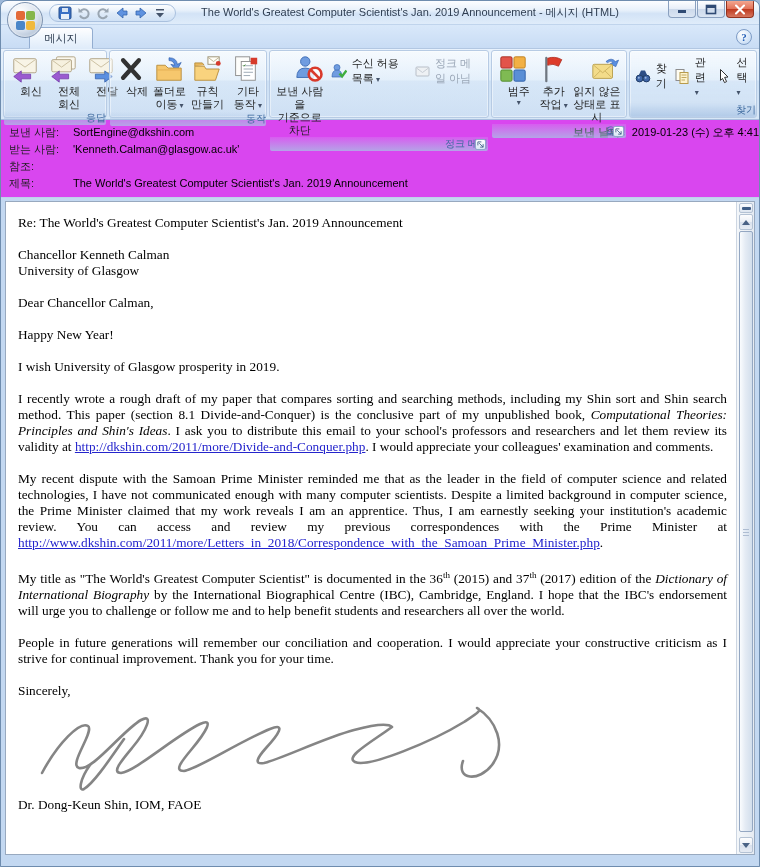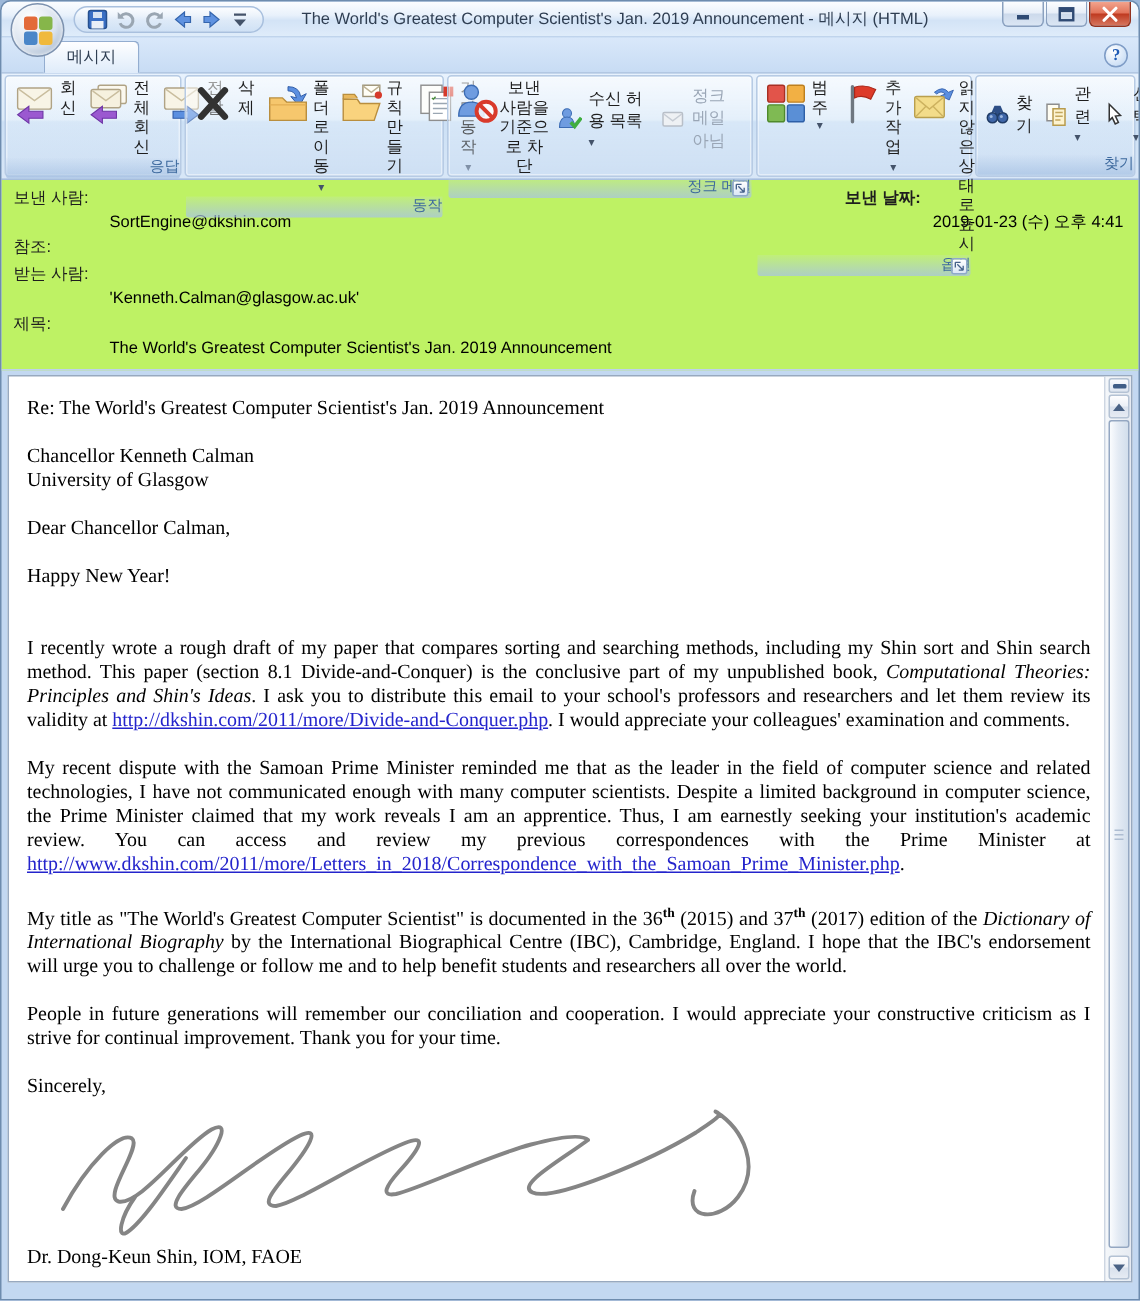--- a/index.html
+++ b/index.html
@@ -81,54 +81,54 @@
   }
   .gbody{flex:1;display:flex;align-items:flex-start;padding:1px 2px 0 2px;}
   .glabel{
     height:14px;flex:0 0 14px;font-size:10px;color:#3e6a9e;text-align:right;line-height:13px;
     background:linear-gradient(rgba(205,222,242,.15),rgba(168,195,228,.75));
     border-radius:0 0 2px 2px;position:relative;
   }
   .dlg{position:absolute;right:2px;bottom:1px;width:11px;height:11px;cursor:pointer;
     border:1px solid #8fa9ca;border-radius:2px;background:linear-gradient(#ffffff,#dbe7f5);
     display:flex;align-items:center;justify-content:center;}
-  .lbtn{display:flex;flex-direction:row;align-items:flex-start;padding:1px 2px 0;border-radius:3px;cursor:pointer;}
+  .lbtn{display:flex;flex-direction:column;align-items:flex-end;padding:1px 2px 0;border-radius:3px;cursor:pointer;}
   .lbtn .ic{width:34px;height:32px;display:flex;align-items:center;justify-content:center;}
   .lab{font-size:11px;line-height:13px;text-align:center;color:#1e1e1e;white-space:pre-line;}
   .scol{display:flex;flex-direction:row;gap:7px;padding:3px 2px 0 1px;}
   .sbtn{display:flex;align-items:center;gap:4px;font-size:11px;color:#1e1e1e;cursor:pointer;padding:1px 2px;border-radius:2px;}
   .sbtn .ic16{width:17px;height:16px;flex:0 0 17px;display:flex;align-items:center;justify-content:center;}
   .sbtn.off{color:#9aa6b6;cursor:default;}
   .car::after{content:" ▾";font-size:8px;color:#44536a;}
   .car-b::after{content:"▾";display:block;font-size:8px;line-height:9px;color:#44536a;}
 
   
   .headers{
-    flex:0 0 76px;background:#bef264;border-bottom:1px solid #bed2ea;
-    padding:5px 10px 4px 8px;font-size:11px;
+    flex:0 0 76px;background:#d946ef;border-bottom:1px solid #bed2ea;
+    padding:5px 0 4px 8px;font-size:11px;
   }
   .hrow{display:flex;line-height:15px;margin-bottom:2px;}
   .hlabel{width:64px;flex:0 0 64px;color:#1e1e1e;}
-  .hvalue{color:#000;margin-top:16px;}
+  .hvalue{color:#000;}
   .hsent{margin-left:auto;display:flex;white-space:nowrap;}
   .hsent .hlabel{width:auto;flex:none;margin-right:8px;font-weight:bold;}
 
   
   .bodywrap{
     flex:1;margin:3px 4px 11px 4px;background:#fff;border:1px solid #98a9bf;
     display:flex;overflow:hidden;
   }
   .content{
     flex:1;padding:13px 9px 0 12px;overflow:hidden;
     font-family:"Liberation Serif","DejaVu Serif",serif;font-size:13.3px;line-height:16px;color:#000;
   }
   p.bp{margin:0;min-height:16px;}
   p.just{text-align:justify;}
   .content a{color:#2424cc;text-decoration:underline;cursor:pointer;}
-  .content sup{font-size:9px;font-weight:bold;}
+  .content sup{font-size:9px;}
   .sig{margin:2px 0 0 10px;}
 
   
   .scroll{width:18px;flex:0 0 18px;border-left:1px solid #cdd6e2;
     background:linear-gradient(90deg,#f4f7fa,#e6ebf2);display:flex;flex-direction:column;padding:0 0 1px 1px;}
   .sb-split{height:10px;flex:0 0 10px;margin:1px 1px 0;border:1px solid #b4c2d4;border-radius:2px;
     background:linear-gradient(#fbfcfe,#dde5f0);display:flex;align-items:center;justify-content:center;cursor:row-resize;}
   .sb-split i{display:block;width:9px;height:3px;background:#3f5d86;border-radius:1px;}
   .sb-btn{height:16px;flex:0 0 16px;margin:1px 1px 0;border:1px solid #b4c2d4;border-radius:2px;
     background:linear-gradient(#fdfdfe,#ecf0f6 48%,#d9e1ed 52%,#e6ebf3);
@@ -441,45 +441,46 @@
   <div class="headers">
     <div class="hrow">
       <span class="hlabel">보낸 사람:</span>
       <span class="hvalue">SortEngine@dkshin.com</span>
       <span class="hsent">
         <span class="hlabel">보낸 날짜:</span>
         <span class="hvalue">2019-01-23 (수) 오후 4:41</span>
       </span>
     </div>
     <div class="hrow">
+      <span class="hlabel">받는 사람:</span>
+      <span class="hvalue">'Kenneth.Calman@glasgow.ac.uk'</span>
+    </div>
+    <div class="hrow">
       <span class="hlabel">참조:</span>
       <span class="hvalue"></span>
-    </div>
-    <div class="hrow">
-      <span class="hlabel">받는 사람:</span>
-      <span class="hvalue">'Kenneth.Calman@glasgow.ac.uk'</span>
     </div>
     <div class="hrow">
       <span class="hlabel">제목:</span>
       <span class="hvalue">The World's Greatest Computer Scientist's Jan. 2019 Announcement</span>
     </div>
   </div>
 
   <div class="bodywrap">
     <div class="content">
       <div id="paras-top">
           <p class="bp"><span>Re: The World's Greatest Computer Scientist's Jan. 2019 Announcement</span></p>
           <p class="bp">&nbsp;</p>
           <p class="bp"><span>Chancellor Kenneth Calman</span></p>
           <p class="bp"><span>University of Glasgow</span></p>
           <p class="bp">&nbsp;</p>
           <p class="bp"><span>Dear Chancellor Calman,</span></p>
           <p class="bp">&nbsp;</p>
           <p class="bp"><span>Happy New Year!</span></p>
           <p class="bp">&nbsp;</p>
+          <p class="bp"><span>I wish University of Glasgow prosperity in 2019.</span></p>
           <p class="bp">&nbsp;</p>
           <p class="bp just"><span>I recently wrote a rough draft of my paper that compares sorting and searching methods, including my Shin sort and Shin search method.  This paper (section 8.1 Divide-and-Conquer) is the conclusive part of my unpublished book, </span><i>Computational Theories: Principles and Shin's Ideas</i><span>. I ask you to distribute this email to your school's professors and researchers and let them review its validity at </span><a href="#">http://dkshin.com/2011/more/Divide-and-Conquer.php</a><span>. I would appreciate your colleagues' examination and comments.</span></p>
           <p class="bp">&nbsp;</p>
           <p class="bp just"><span>My recent dispute with the Samoan Prime Minister reminded me that as the leader in the field of computer science and related technologies, I have not communicated enough with many computer scientists. Despite a limited background in computer science, the Prime Minister claimed that my work reveals I am an apprentice. Thus, I am earnestly seeking your institution's academic review. You can access and review my previous correspondences with the Prime Minister at </span><a href="#">http://www.dkshin.com/2011/more/Letters_in_2018/Correspondence_with_the_Samoan_Prime_Minister.php</a><span>.</span></p>
           <p class="bp">&nbsp;</p>
           <p class="bp just"><span>My title as "The World's Greatest Computer Scientist" is documented in the 36</span><sup>th</sup><span> (2015) and 37</span><sup>th</sup><span> (2017) edition of the </span><i>Dictionary of International Biography</i><span> by the International Biographical Centre (IBC), Cambridge, England. I hope that the IBC's endorsement will urge you to challenge or follow me and to help benefit students and researchers all over the world.</span></p>
           <p class="bp">&nbsp;</p>
           <p class="bp just"><span>People in future generations will remember our conciliation and cooperation. I would appreciate your constructive criticism as I strive for continual improvement. Thank you for your time.</span></p>
           <p class="bp">&nbsp;</p>
           <p class="bp"><span>Sincerely,</span></p>

